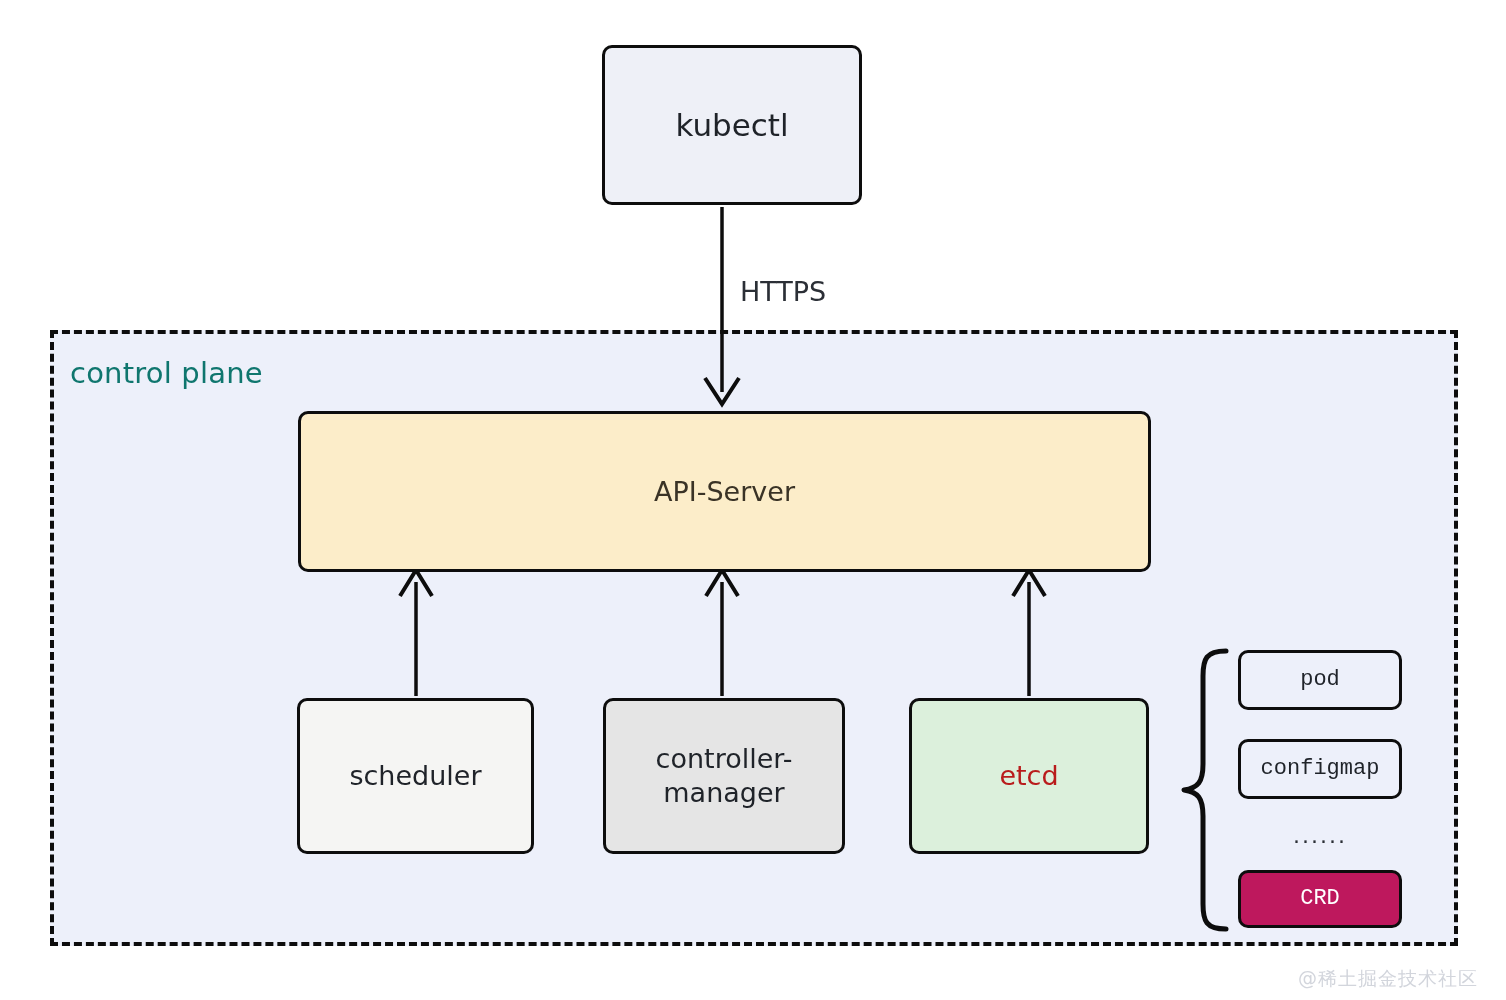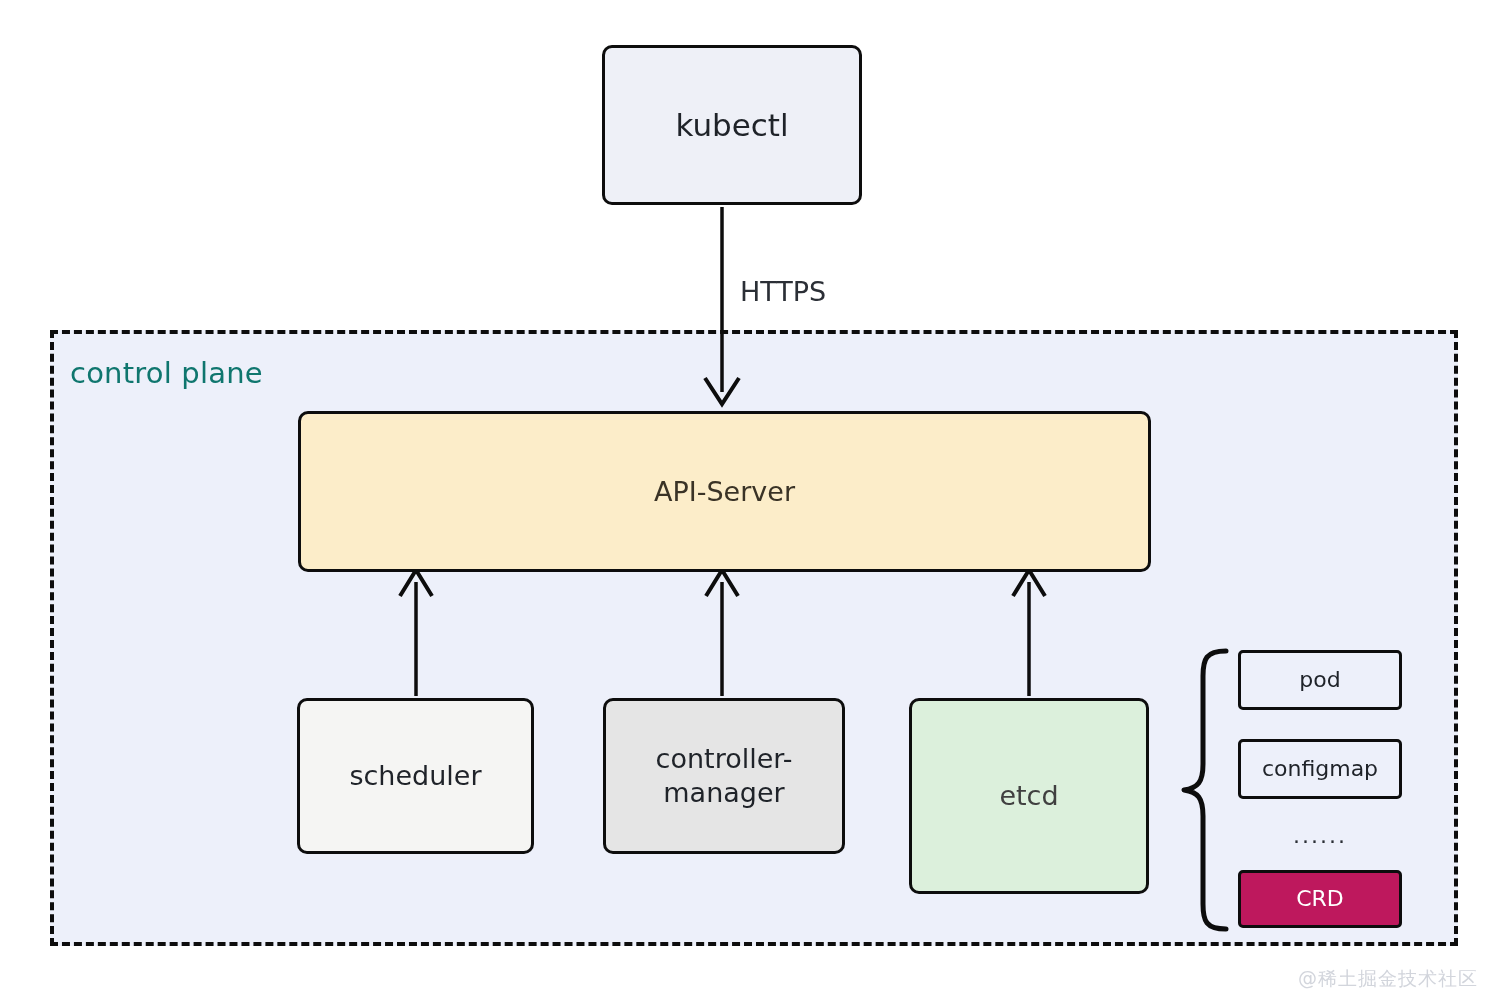--- a/index.html
+++ b/index.html
@@ -27,21 +27,22 @@
     line-height: 1.25;
     color: #1f2329;
   }
 
   .rounded {
     border: 3px solid #0d0d0d;
     border-radius: 10px;
   }
   .sharp {
     border: 3px solid #0d0d0d;
-    border-radius: 5px;
+    border-radius: 10px;
+    font-family: Liberation Mono, monospace;
   }
 
   
   #kubectl-node {
     left: 602px;
     top: 45px;
     width: 260px;
     height: 160px;
     background: #eef0f7;
     font-size: 31px;
@@ -92,24 +93,24 @@
     top: 698px;
     width: 242px;
     height: 156px;
     background: #e5e5e5;
     font-size: 27px;
   }
   #etcd-node {
     left: 909px;
     top: 698px;
     width: 240px;
-    height: 196px;
+    height: 156px;
     background: #dcf0dc;
     font-size: 27px;
-    color: #404040;
+    color: #b91c1c;
   }
 
   
   #pod-node {
     left: 1238px;
     top: 650px;
     width: 164px;
     height: 60px;
     background: transparent;
     font-size: 22px;

